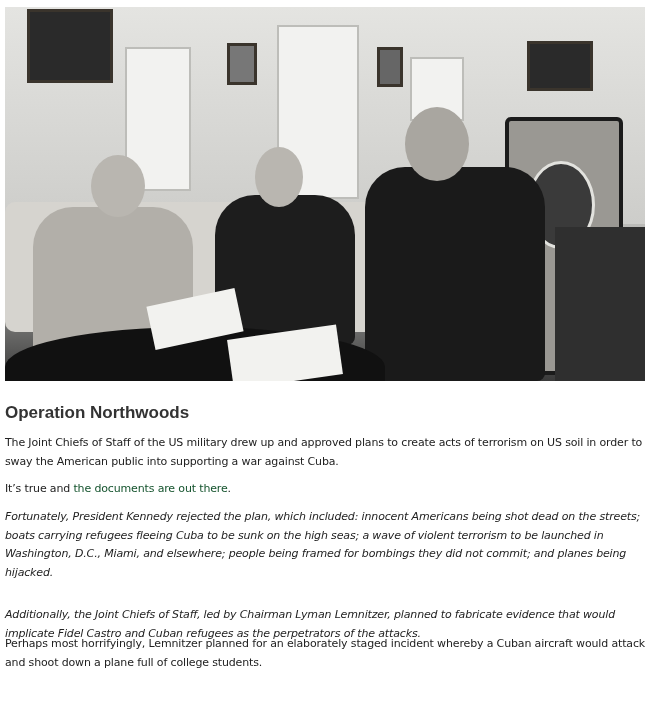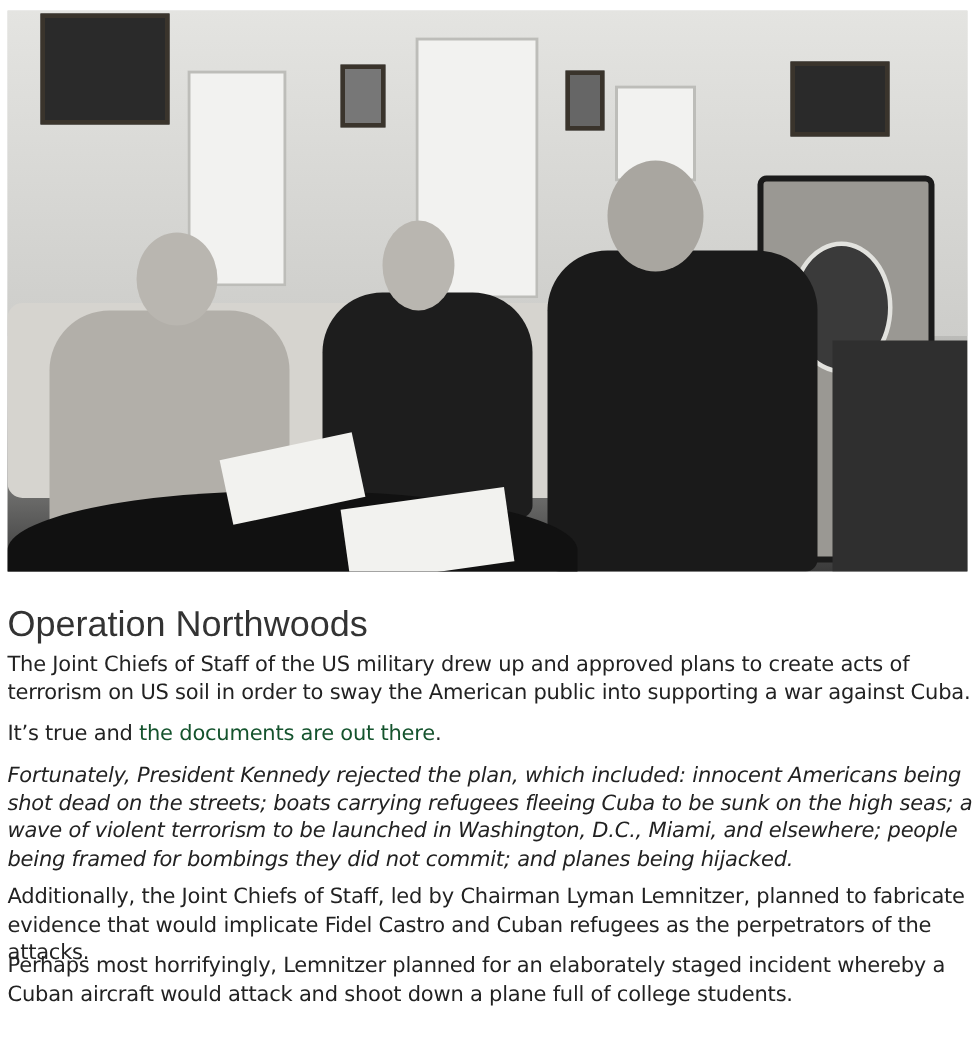--- a/index.html
+++ b/index.html
@@ -16,31 +16,31 @@
   .photo .person { position:absolute; border-radius: 40px 40px 8px 8px; }
   .photo .head { position:absolute; border-radius:50%; background:#b9b6b0; }
   .photo .table { position:absolute; left:0; top:320px; width:380px; height:80px; background:#111; border-radius:50% 50% 0 0; }
   .photo .chair { position:absolute; left:500px; top:110px; width:110px; height:250px; background:#9a9893; border:4px solid #1b1b1b; border-radius:6px; }
   .photo .chair .seal { position:absolute; left:18px; top:40px; width:62px; height:82px; border-radius:50%; background:#3a3a3a; border:3px solid #e2e2de; }
   .photo .paper { position:absolute; background:#f2f2ef; }
   .photo .floor { position:absolute; right:0; top:220px; width:90px; height:154px; background:#2f2f2f; }
 
   h1 {
     position: absolute; left: 5px; top: 403px; margin: 0;
-    font-family: "Liberation Sans", sans-serif; font-weight: normal; font-size: 24px; color: #333;
+    font-family: "Liberation Sans", sans-serif; font-weight: bold; font-size: 17px; color: #333;
   }
   p {
     position: absolute; left: 5px; margin: 0; width: 645px;
-    font-family: "DejaVu Sans", sans-serif; font-size: 14px; line-height: 18.5px; color: #222;
+    font-family: "DejaVu Sans", sans-serif; font-size: 11px; line-height: 18.5px; color: #222;
     letter-spacing: -0.15px;
   }
   .p1 { top: 434px; }
   .p2 { top: 480px; }
   .p3 { top: 508px; font-style: italic; }
-  .p4 { top: 589px; }
+  .p4 { top: 606px; font-style: italic; }
   .p5 { top: 635px; }
   a.doc-link { color: #14532d; text-decoration: none; }
 </style>
 </head>
 <body>
 
 <div class="photo" title="Black and white photograph of three men seated in a meeting in an office: a uniformed general, a man in a dark suit and glasses, and President Kennedy in a rocking chair">
   <div class="wall"></div>
   <div class="frame" style="left:22px;top:2px;width:80px;height:68px;"></div>
   <div class="window" style="left:120px;top:40px;width:62px;height:140px;"></div>

